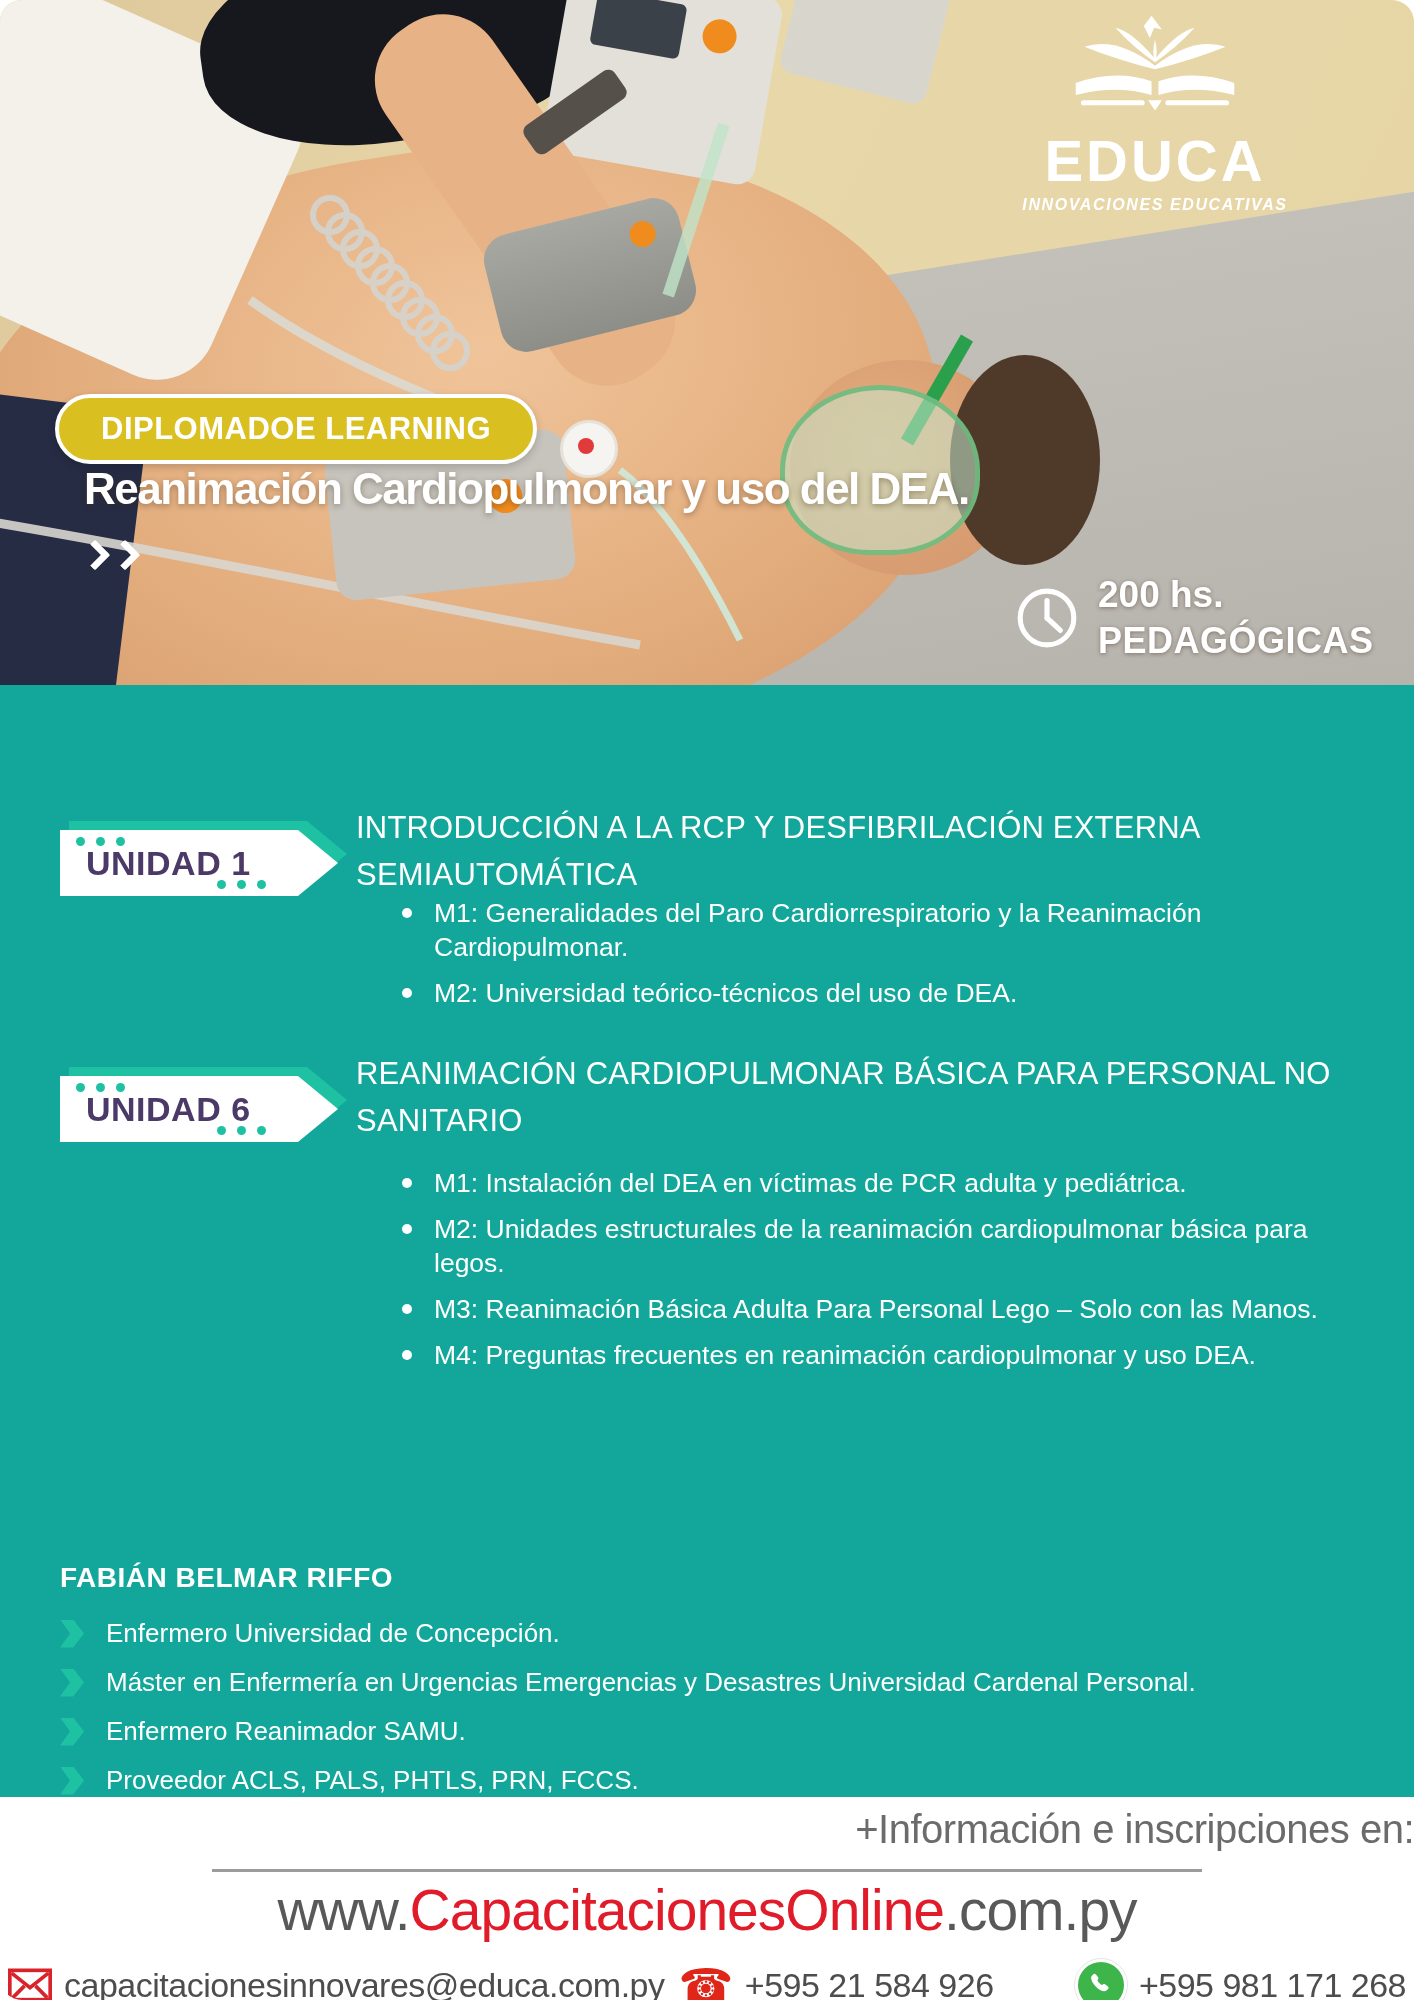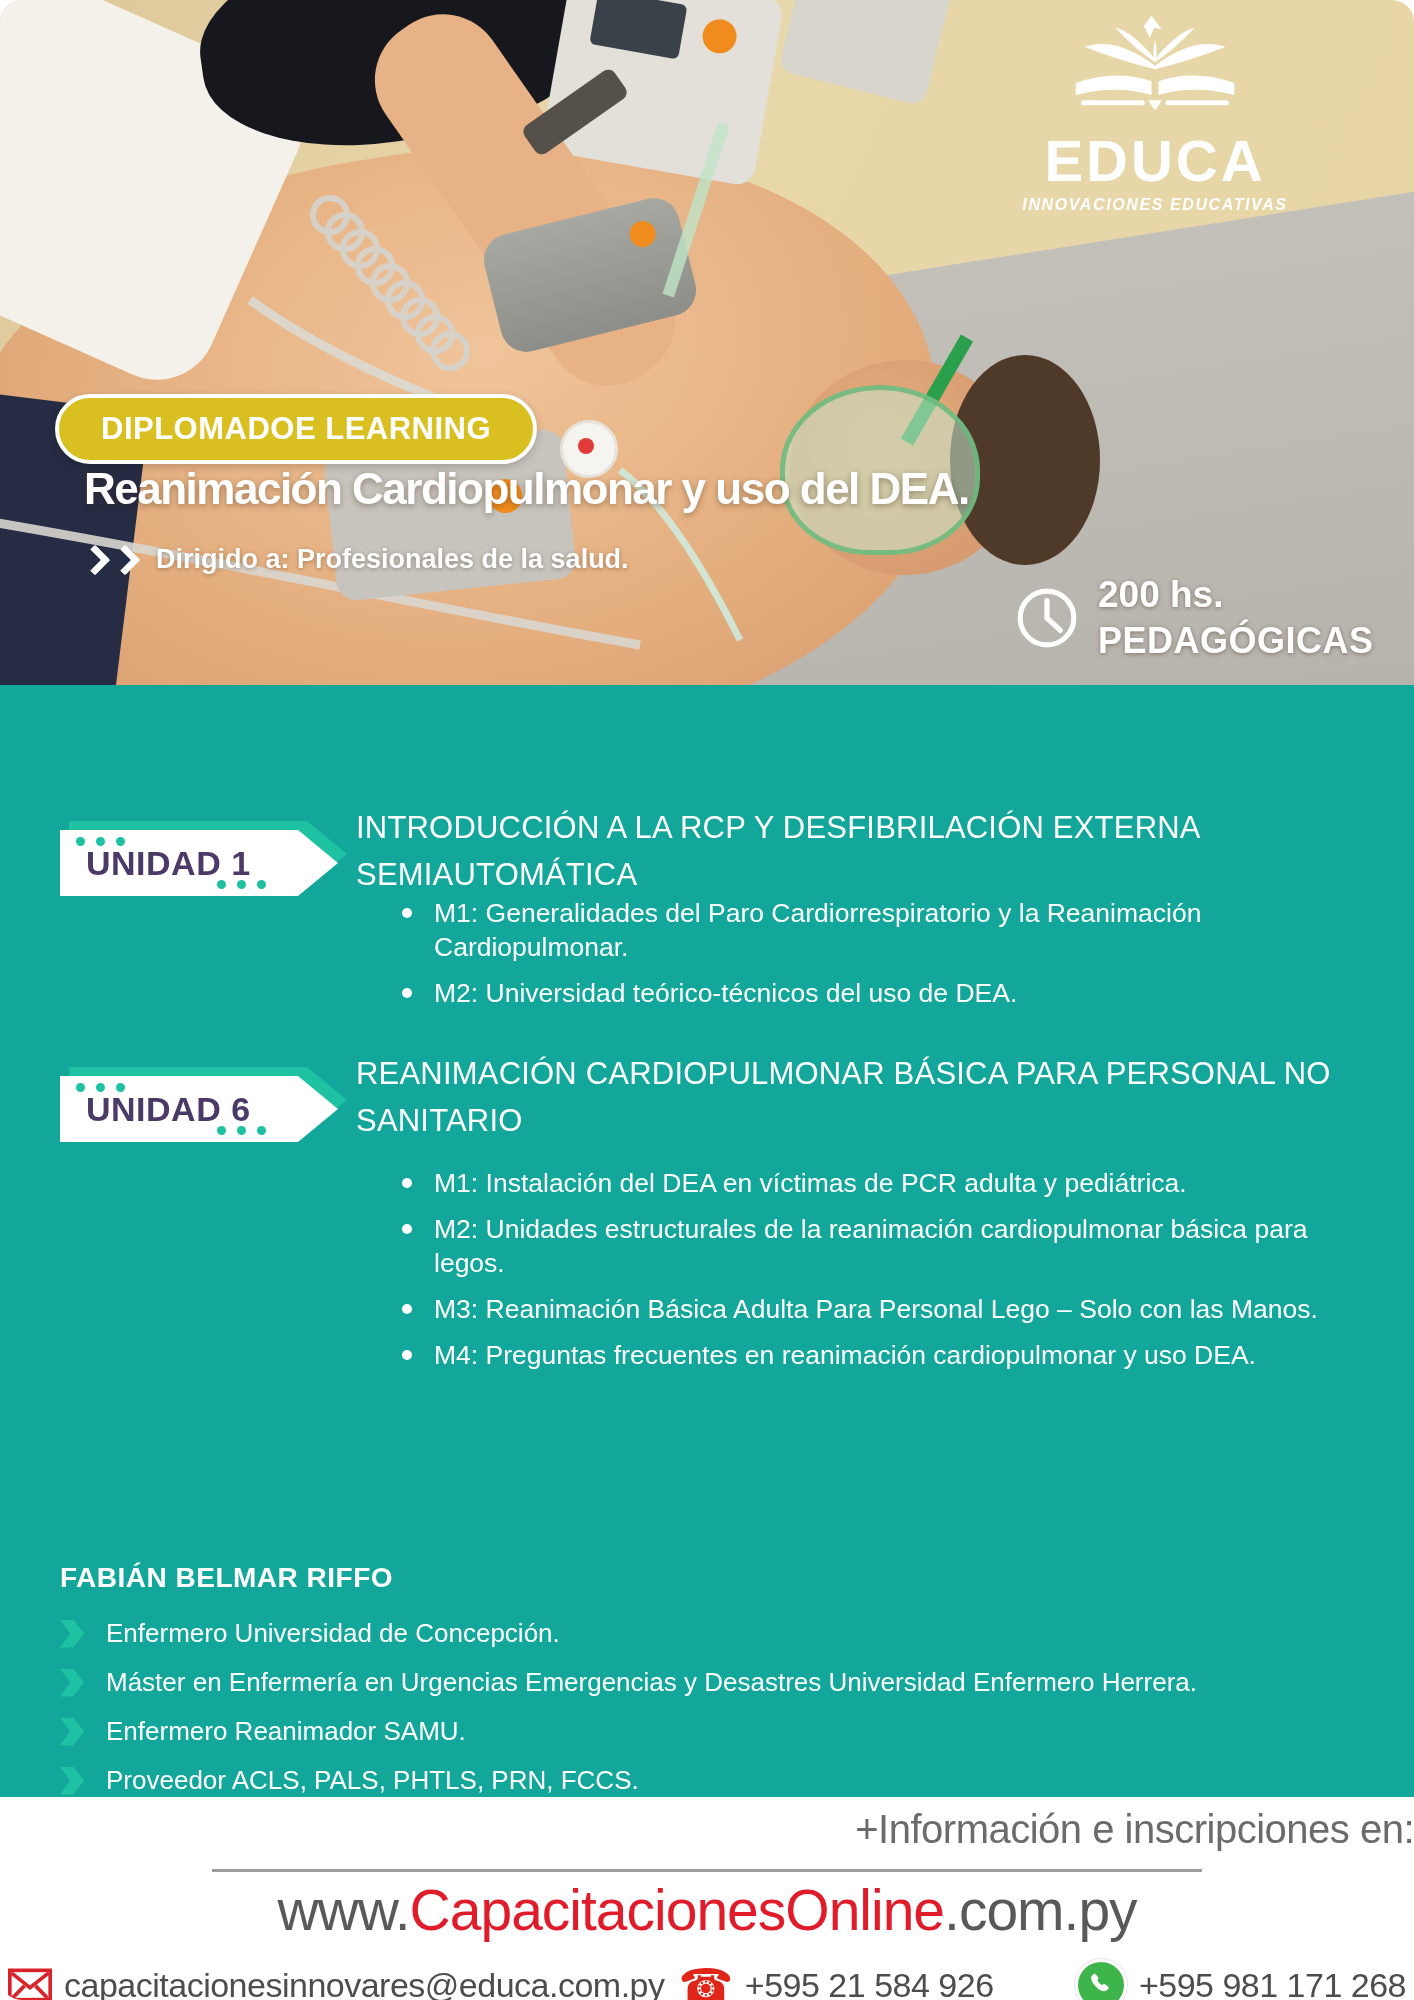--- a/index.html
+++ b/index.html
@@ -169,21 +169,20 @@
       </svg>
       <div class="logo-word">EDUCA</div>
       <div class="logo-sub">INNOVACIONES EDUCATIVAS</div>
     </div>
 
     <div class="badge">DIPLOMADOE LEARNING</div>
     <div class="hero-title">Reanimación Cardiopulmonar y uso del DEA.</div>
     <div class="audience">
       <span class="chev"></span>
       <span class="chev"></span>
-      <span class="txt">Dirigido a: Profesionales de la salud.</span>
     </div>
     <div class="hours">
       <svg width="66" height="66" viewBox="0 0 64 64">
         <circle cx="32" cy="32" r="26" stroke="#ffffff" stroke-width="5" fill="none"></circle>
         <line x1="32" y1="32" x2="32" y2="15" stroke="#ffffff" stroke-width="5" stroke-linecap="round"></line>
         <line x1="32" y1="32" x2="45" y2="44" stroke="#ffffff" stroke-width="5" stroke-linecap="round"></line>
       </svg>
       <div class="hours-col">
         <span class="hours-val">200 hs.</span>
         <span class="hours-label">PEDAGÓGICAS</span>
@@ -237,21 +236,21 @@
   </ul>
 
   <div class="author-name">FABIÁN BELMAR RIFFO</div>
   <ul class="creds">
     <li>
         <span class="cred-arrow"></span>
         <span>Enfermero Universidad de Concepción.</span>
       </li>
     <li>
         <span class="cred-arrow"></span>
-        <span>Máster en Enfermería en Urgencias Emergencias y Desastres Universidad Enfermero Herrera.</span>
+        <span>Máster en Enfermería en Urgencias Emergencias y Desastres Universidad Cardenal Personal.</span>
       </li>
     <li>
         <span class="cred-arrow"></span>
         <span>Enfermero Reanimador SAMU.</span>
       </li>
     <li>
         <span class="cred-arrow"></span>
         <span>Proveedor ACLS, PALS, PHTLS, PRN, FCCS.</span>
       </li>
   </ul>

